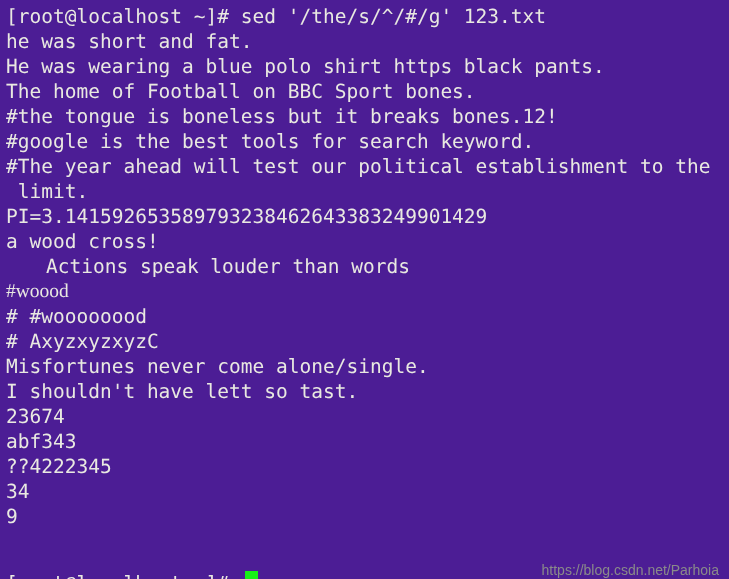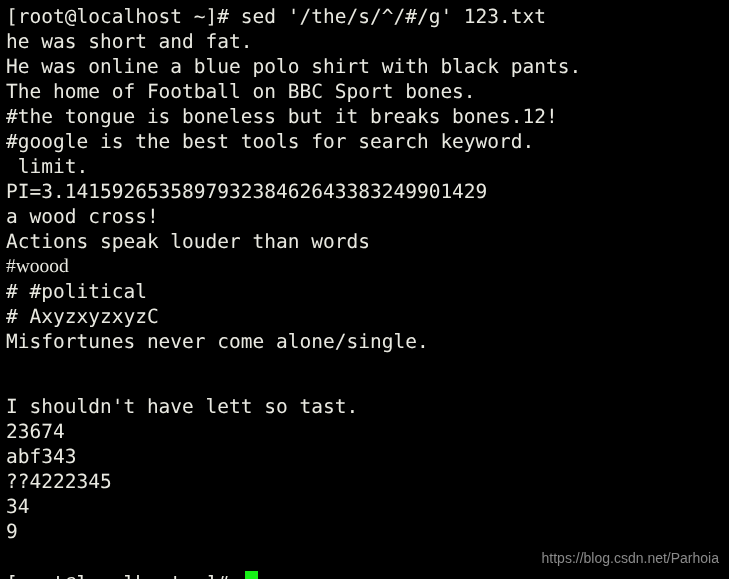--- a/index.html
+++ b/index.html
@@ -55,49 +55,50 @@
     position: absolute;
     left: 245px;
     top: 571px;
     width: 13px;
     height: 8px;
     background: #16f016;
   }
   #watermark {
     position: absolute;
     right: 10px;
-    top: 550px;
+    top: 562px;
     font-family: "Liberation Sans", "DejaVu Sans", sans-serif;
     font-size: 14px;
     color: #8a8a8a;
     white-space: pre;
     text-align: right;
   }
 </style>
 </head>
 <body style="background: rgb(38, 38, 38);">
 
-<div id="terminal" style="background: #000000;">
+<div id="terminal" style="background: #4c1d95;">
 
   <div id="screen">
     <div class="line prompt-line" style="color: rgb(233, 233, 225);">[root@localhost ~]# sed '/the/s/^/#/g' 123.txt</div>
     <div class="line" style="color: rgb(233, 233, 225);">he was short and fat.</div>
-    <div class="line" style="color: rgb(233, 233, 225);">He was online a blue polo shirt with black pants.</div>
+    <div class="line" style="color: rgb(233, 233, 225);">He was wearing a blue polo shirt https black pants.</div>
     <div class="line" style="color: rgb(233, 233, 225);">The home of Football on BBC Sport bones.</div>
     <div class="line" style="color: rgb(233, 233, 225);">#the tongue is boneless but it breaks bones.12!</div>
     <div class="line" style="color: rgb(233, 233, 225);">#google is the best tools for search keyword.</div>
+    <div class="line" style="color: rgb(233, 233, 225);">#The year ahead will test our political establishment to the</div>
     <div class="line" style="color: rgb(233, 233, 225);"> limit.</div>
     <div class="line" style="color: rgb(233, 233, 225);">PI=3.141592653589793238462643383249901429</div>
     <div class="line" style="color: rgb(233, 233, 225);">a wood cross!</div>
-    <div class="line" style="color: rgb(233, 233, 225);">Actions speak louder than words</div>
+    <div class="line" style="color: rgb(233, 233, 225); margin-left: 40px;">Actions speak louder than words</div>
     <div class="line" style="color: rgb(233, 233, 225); font-family: Liberation Serif, serif;">#woood</div>
-    <div class="line" style="color: rgb(233, 233, 225);"># #political</div>
+    <div class="line" style="color: rgb(233, 233, 225);"># #woooooood</div>
     <div class="line" style="color: rgb(233, 233, 225);"># AxyzxyzxyzC</div>
     <div class="line" style="color: rgb(233, 233, 225);">Misfortunes never come alone/single.</div>
-    <div class="line" style="color: rgb(233, 233, 225); margin-top: 40px;">I shouldn't have lett so tast.</div>
+    <div class="line" style="color: rgb(233, 233, 225);">I shouldn't have lett so tast.</div>
     <div class="line" style="color: rgb(233, 233, 225);">23674</div>
     <div class="line" style="color: rgb(233, 233, 225);">abf343</div>
     <div class="line" style="color: rgb(233, 233, 225);">??4222345</div>
     <div class="line" style="color: rgb(233, 233, 225);">34</div>
     <div class="line" style="color: rgb(233, 233, 225);">9</div>
   </div>
 
   <div id="cursor-line">[root@localhost ~]#</div>
   <div id="cursor-block" style="background: rgb(22, 240, 22);"></div>
 

